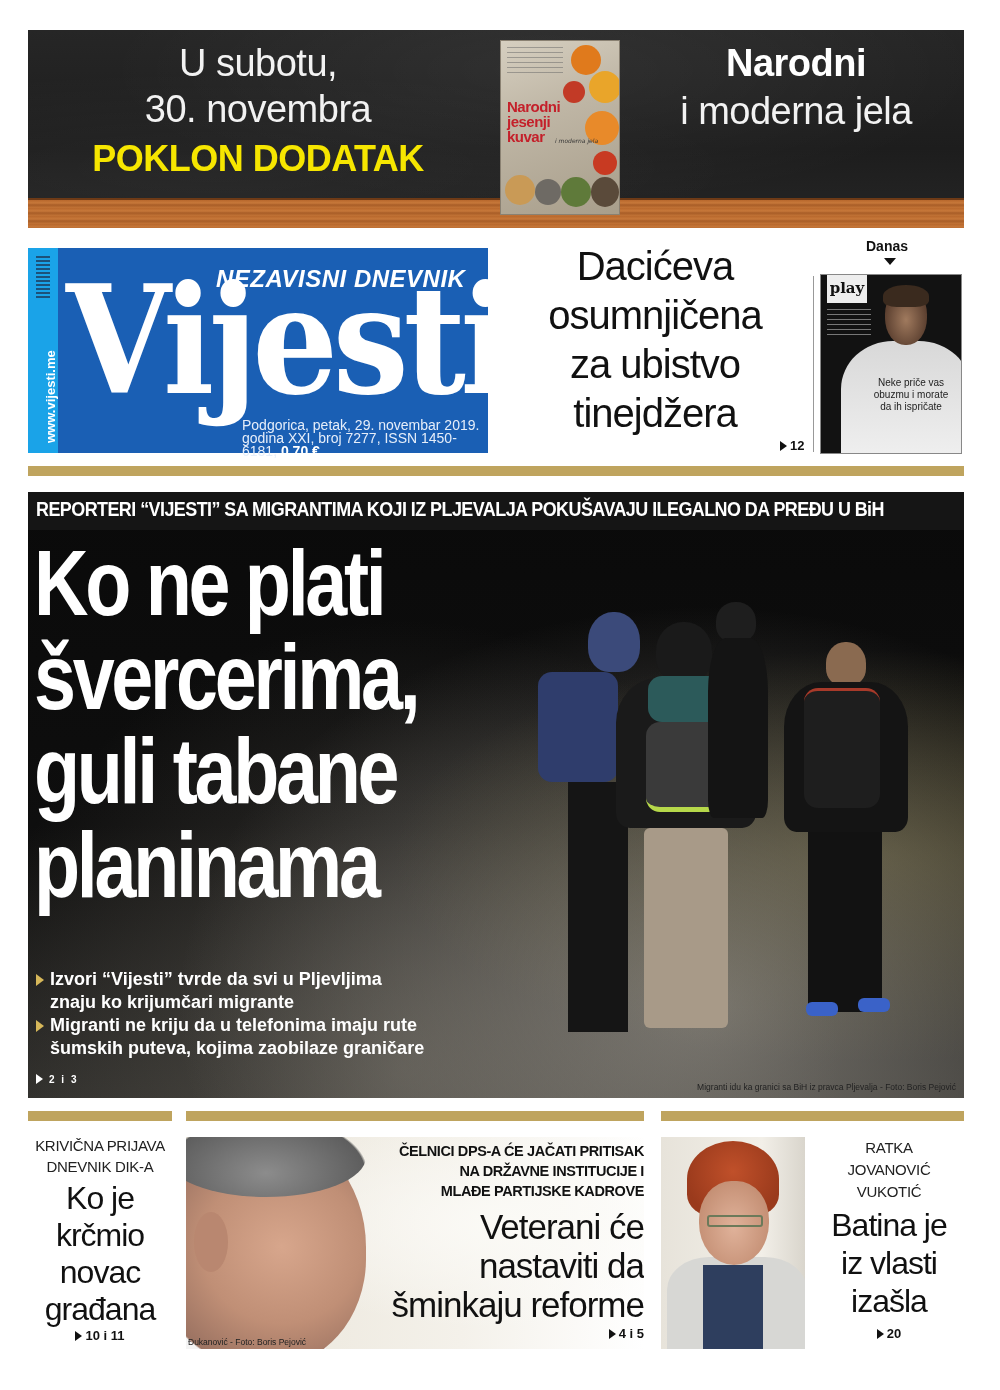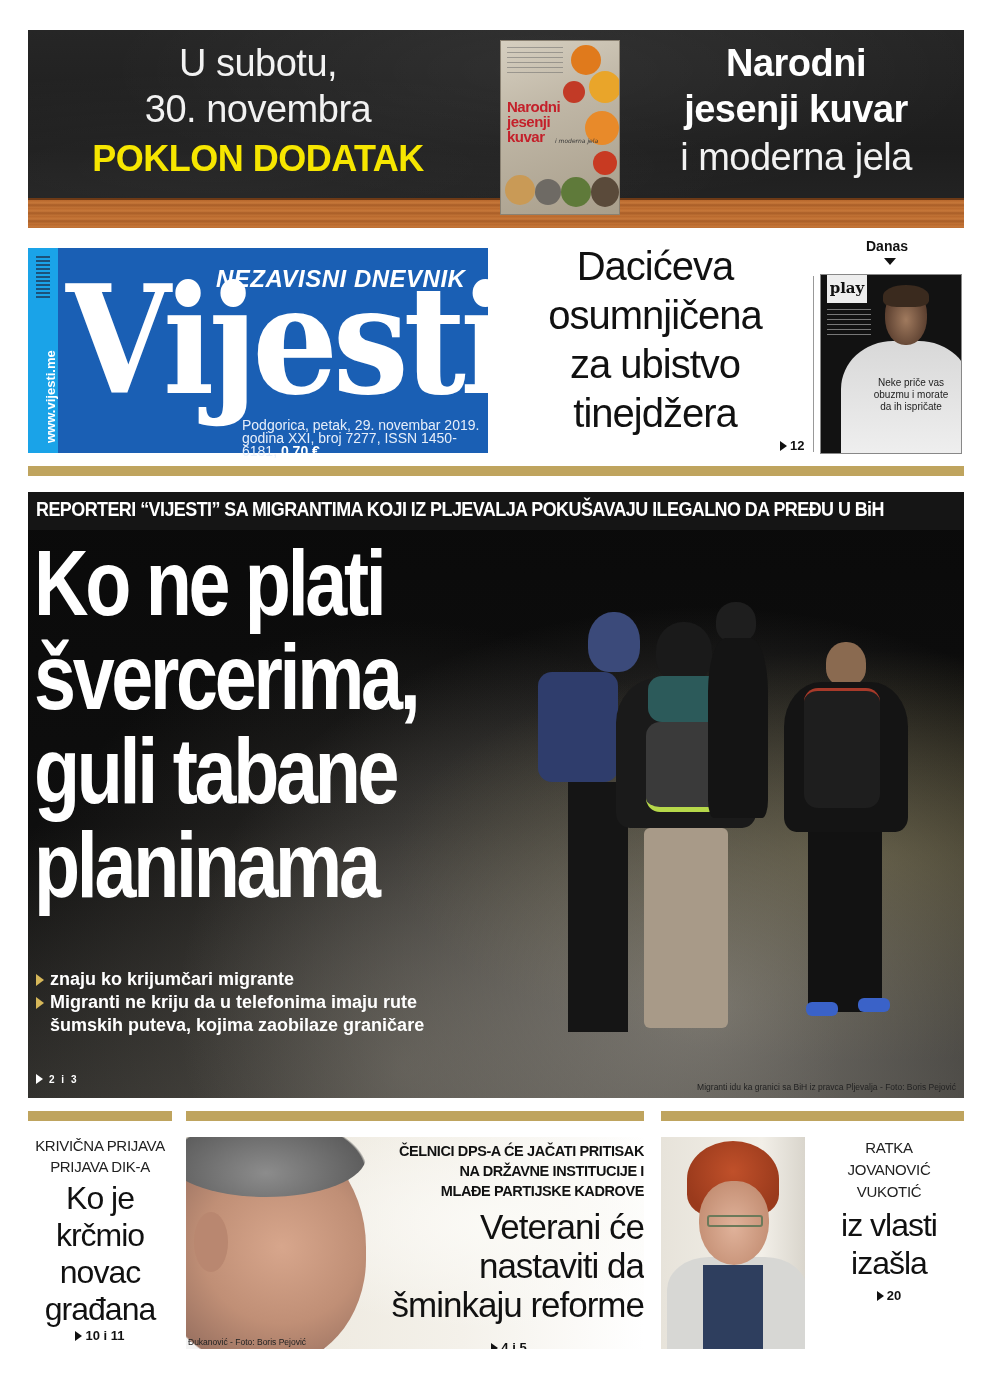--- a/index.html
+++ b/index.html
@@ -237,21 +237,21 @@
       background: #b98770;
     }
     .b2 .collar {
       position: absolute; left: -10px; top: 175px; width: 150px; height: 50px; background: #f4f4f4; border-radius: 30% 30% 0 0;
     }
     .b2 .text { position: absolute; right: 0px; top: 4px; width: 270px; text-align: right; }
     .b2 .kicker-b {
       font-family: "Liberation Sans", sans-serif; font-weight: bold; font-size: 14.5px; line-height: 20px; color: #111; letter-spacing: -0.4px;
     }
     .b2 .hl-dark { font-size: 35px; line-height: 39px; margin-top: 6px; }
-    .b2 .page-ref { display: block; margin-top: 16px; text-align: center; }
+    .b2 .page-ref { display: block; margin-top: 2px; }
     .b2 .caption {
       position: absolute; left: 2px; bottom: 2px; font-size: 8.5px; color: #222; font-family: "Liberation Sans", sans-serif;
     }
 
     .b3-photo { position: absolute; left: 661px; top: 1137px; width: 144px; height: 212px; overflow: hidden; background: #ece9e2; }
     .b3-photo .wall { position: absolute; inset: 0; background: linear-gradient(90deg, #e7e3da, #f2efe8 70%, #d9d5cc); }
     .b3-photo .jacket { position: absolute; left: 6px; top: 120px; width: 140px; height: 110px; background: #d7d7d4; border-radius: 30% 30% 0 0; }
     .b3-photo .shirt { position: absolute; left: 42px; top: 128px; width: 60px; height: 90px; background: #2e3e5e; }
     .b3-photo .face { position: absolute; left: 38px; top: 44px; width: 70px; height: 84px; border-radius: 46% 46% 50% 50%; background: radial-gradient(ellipse at 50% 55%, #e0b29a, #c48f74 75%); }
     .b3-photo .hair { position: absolute; left: 26px; top: 4px; width: 92px; height: 76px; border-radius: 50% 50% 30% 30%; background: radial-gradient(ellipse at 50% 40%, #c0502a, #9a3a1c 75%); }
@@ -292,21 +292,20 @@
     <div class="fruit" style="left:90px;top:136px;width:28px;height:30px;background:#5a4a3a;"></div>
     <div class="cover-title">
       <div>Narodni</div>
       <div>jesenji</div>
       <div>kuvar</div>
     </div>
     <div class="cover-sub">i moderna jela</div>
   </div>
   <div class="promo-right">
     <div class="bold">Narodni</div>
-    <div class="bold">jesenji kuvar</div>
     <div class="thin">i moderna jela</div>
   </div>
 </section>
 
 <header class="masthead">
   <div class="side">
     <div class="barcode"></div>
     <div class="url">www.vijesti.me</div>
   </div>
   <div class="logo">Vijesti</div>
@@ -382,41 +381,42 @@
   <h1 class="headline">
     <div>Ko ne plati</div>
     <div>švercerima,</div>
     <div>guli tabane</div>
     <div>planinama</div>
   </h1>
 
   <div class="bullets">
     <div class="bullet">
       <span class="tri"></span>
+      <div>Izvori “Vijesti” tvrde da svi u Pljevljima</div>
       <div>znaju ko krijumčari migrante</div>
     </div>
     <div class="bullet">
       <span class="tri"></span>
       <div>Migranti ne kriju da u telefonima imaju rute</div>
       <div>šumskih puteva, kojima zaobilaze graničare</div>
     </div>
   </div>
 
   <div class="ref"><span class="tri-w"></span><span>2 i 3</span></div>
   <div class="caption">Migranti idu ka granici sa BiH iz pravca Pljevalja - Foto: Boris Pejović</div>
 </article>
 
 <div class="gold" style="left:28px;top:1111px;width:144px;"></div>
 <div class="gold" style="left:186px;top:1111px;width:458px;"></div>
 <div class="gold" style="left:661px;top:1111px;width:303px;"></div>
 
 <article class="b1">
   <div class="kicker-dark">
     <div>KRIVIČNA PRIJAVA</div>
-    <div>PRIJAVA DIK-A</div>
+    <div>DNEVNIK DIK-A</div>
   </div>
   <div class="hl-dark">
     <div>Ko je</div>
     <div>krčmio</div>
     <div>novac</div>
     <div>građana</div>
   </div>
   <div class="page-ref"><span class="tri-k"></span><span>10 i 11</span></div>
 </article>
 
@@ -450,17 +450,18 @@
   <div class="face"></div>
   <div class="glasses"></div>
 </div>
 <article class="b3">
   <div class="kicker-dark">
     <div>RATKA</div>
     <div>JOVANOVIĆ</div>
     <div>VUKOTIĆ</div>
   </div>
   <div class="hl-dark">
+    <div>Batina je</div>
     <div>iz vlasti</div>
     <div>izašla</div>
   </div>
   <div class="page-ref"><span class="tri-k"></span><span>20</span></div>
 </article>
 
 </body></html>

